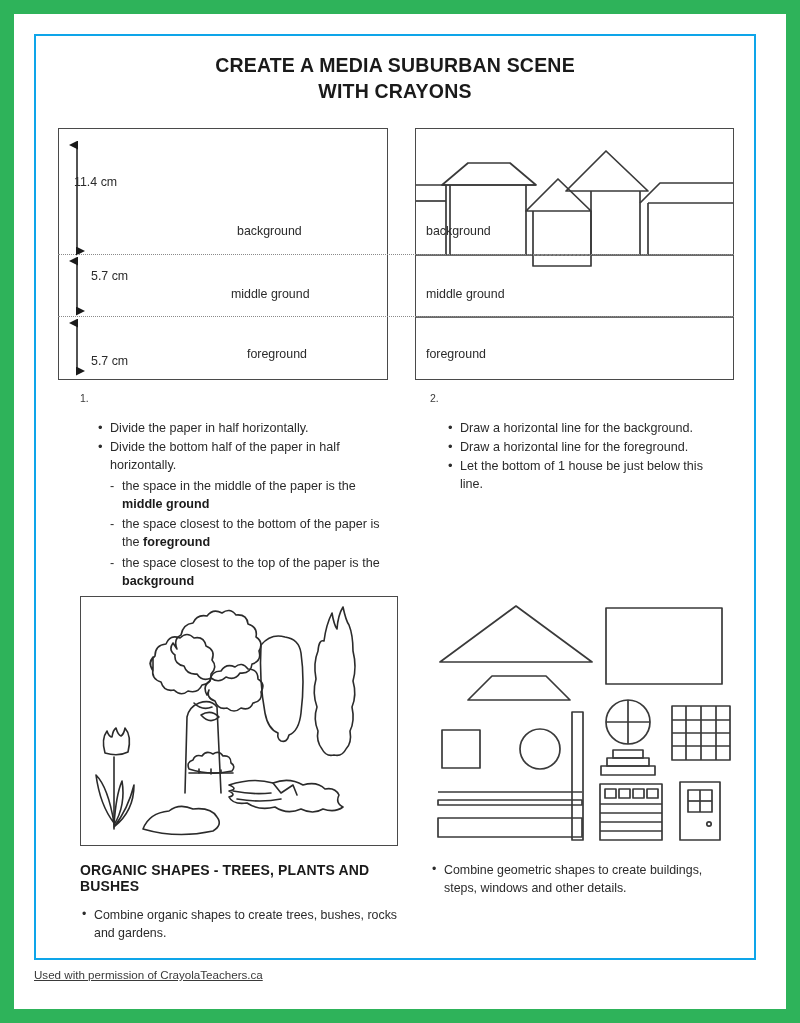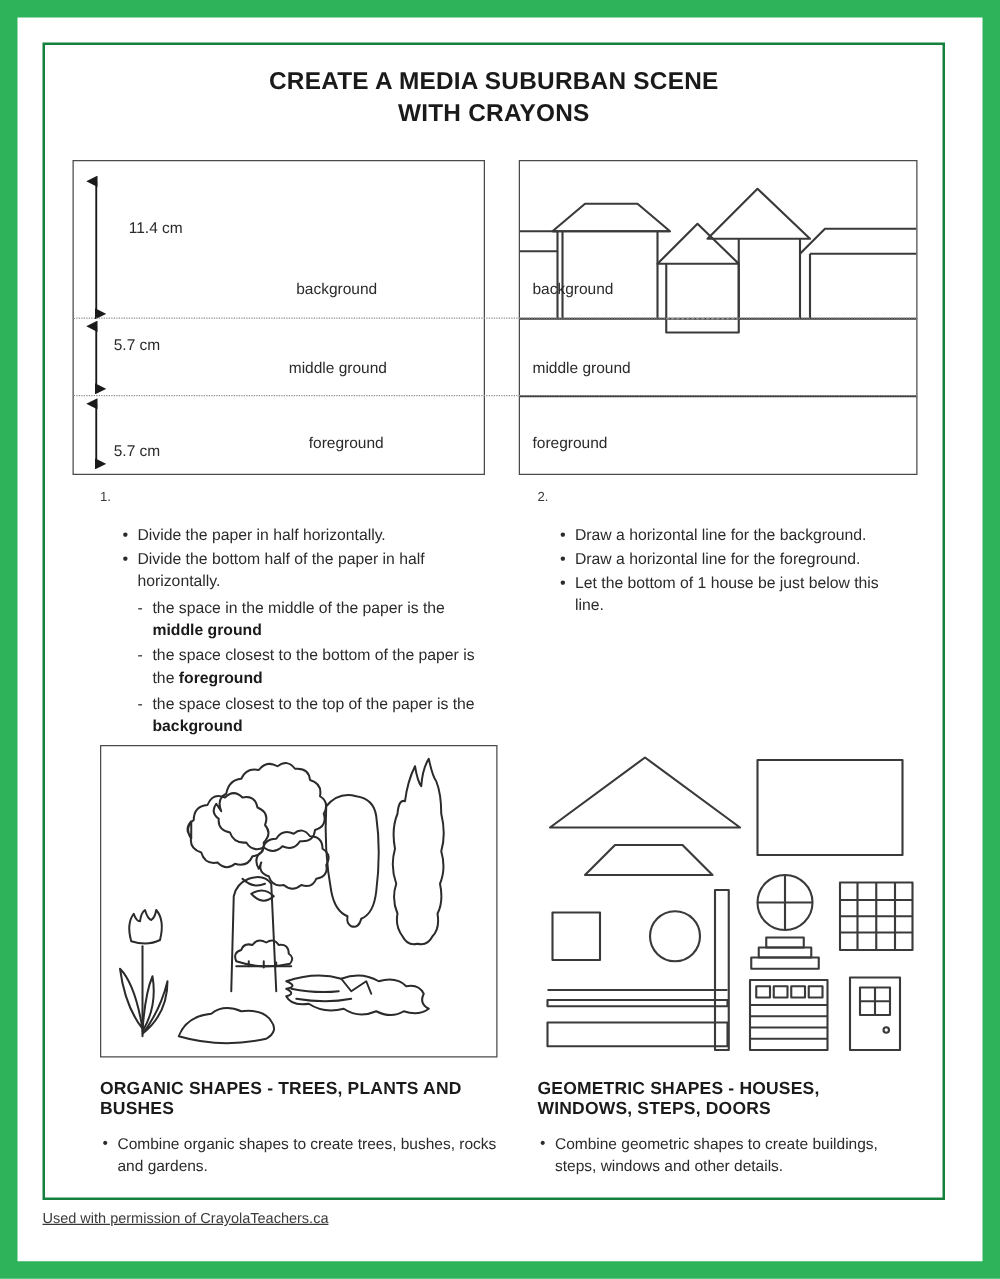--- a/index.html
+++ b/index.html
@@ -21,21 +21,21 @@
     width: 800px; height: 1023px;
     border: 14px solid #2eb35a;
     background: #ffffff;
   }
 
   
   .doc-frame {
     position: absolute;
     left: 20px; top: 20px;
     width: 722px; height: 926px;
-    border: 2px solid #15803d;
+    border: 2px solid #0ea5e9;
     background: #ffffff;
   }
 
   
   .title {
     margin-top: 17px;
     text-align: center;
     font-size: 19.5px;
     font-weight: bold;
     line-height: 1.33;
@@ -219,21 +219,21 @@
             </marker>
           </defs>
 
           <line x1="18" y1="16" x2="18" y2="122" stroke="#1a1a1a" stroke-width="1.5" marker-start="url(#ah-dn)" marker-end="url(#ah-up)"></line>
 
           <line x1="18" y1="132" x2="18" y2="182" stroke="#1a1a1a" stroke-width="1.5" marker-start="url(#ah-dn)" marker-end="url(#ah-up)"></line>
 
           <line x1="18" y1="194" x2="18" y2="242" stroke="#1a1a1a" stroke-width="1.5" marker-start="url(#ah-dn)" marker-end="url(#ah-up)"></line>
         </svg>
 
-        <span class="dim-label" style="left:44px; top:46px;text-align:center;">11.4 cm</span>
+        <span class="dim-label" style="left:15px; top:46px;text-align:center;">11.4 cm</span>
         <span class="band-label" style="left:178px; top:95px;">background</span>
 
         <span class="dim-label" style="left:32px; top:140px;">5.7 cm</span>
         <span class="band-label" style="left:172px; top:158px;">middle ground</span>
 
         <span class="dim-label" style="left:32px; top:225px;">5.7 cm</span>
         <span class="band-label" style="left:188px; top:218px;">foreground</span>
       </div>
 
       <div class="panel panel-right">
@@ -433,20 +433,19 @@
         </svg>
       </div>
     </div>
 
     <div class="captions">
       <div class="cap-col cap-col-1">
         <div class="cap-title">ORGANIC SHAPES - TREES, PLANTS AND BUSHES</div>
         <div class="cap-body">Combine organic shapes to create trees, bushes, rocks and gardens.</div>
       </div>
       <div class="cap-col cap-col-2">
-        <div class="cap-title">GEOMETRIC SHAPES - HOUSES, WINDOWS, STEPS, DOORS</div>
         <div class="cap-body">Combine geometric shapes to create buildings, steps, windows and other details.</div>
       </div>
     </div>
   </div>
 
   <div class="footer">Used with permission of CrayolaTeachers.ca</div>
 </div>
 
 </body></html>

